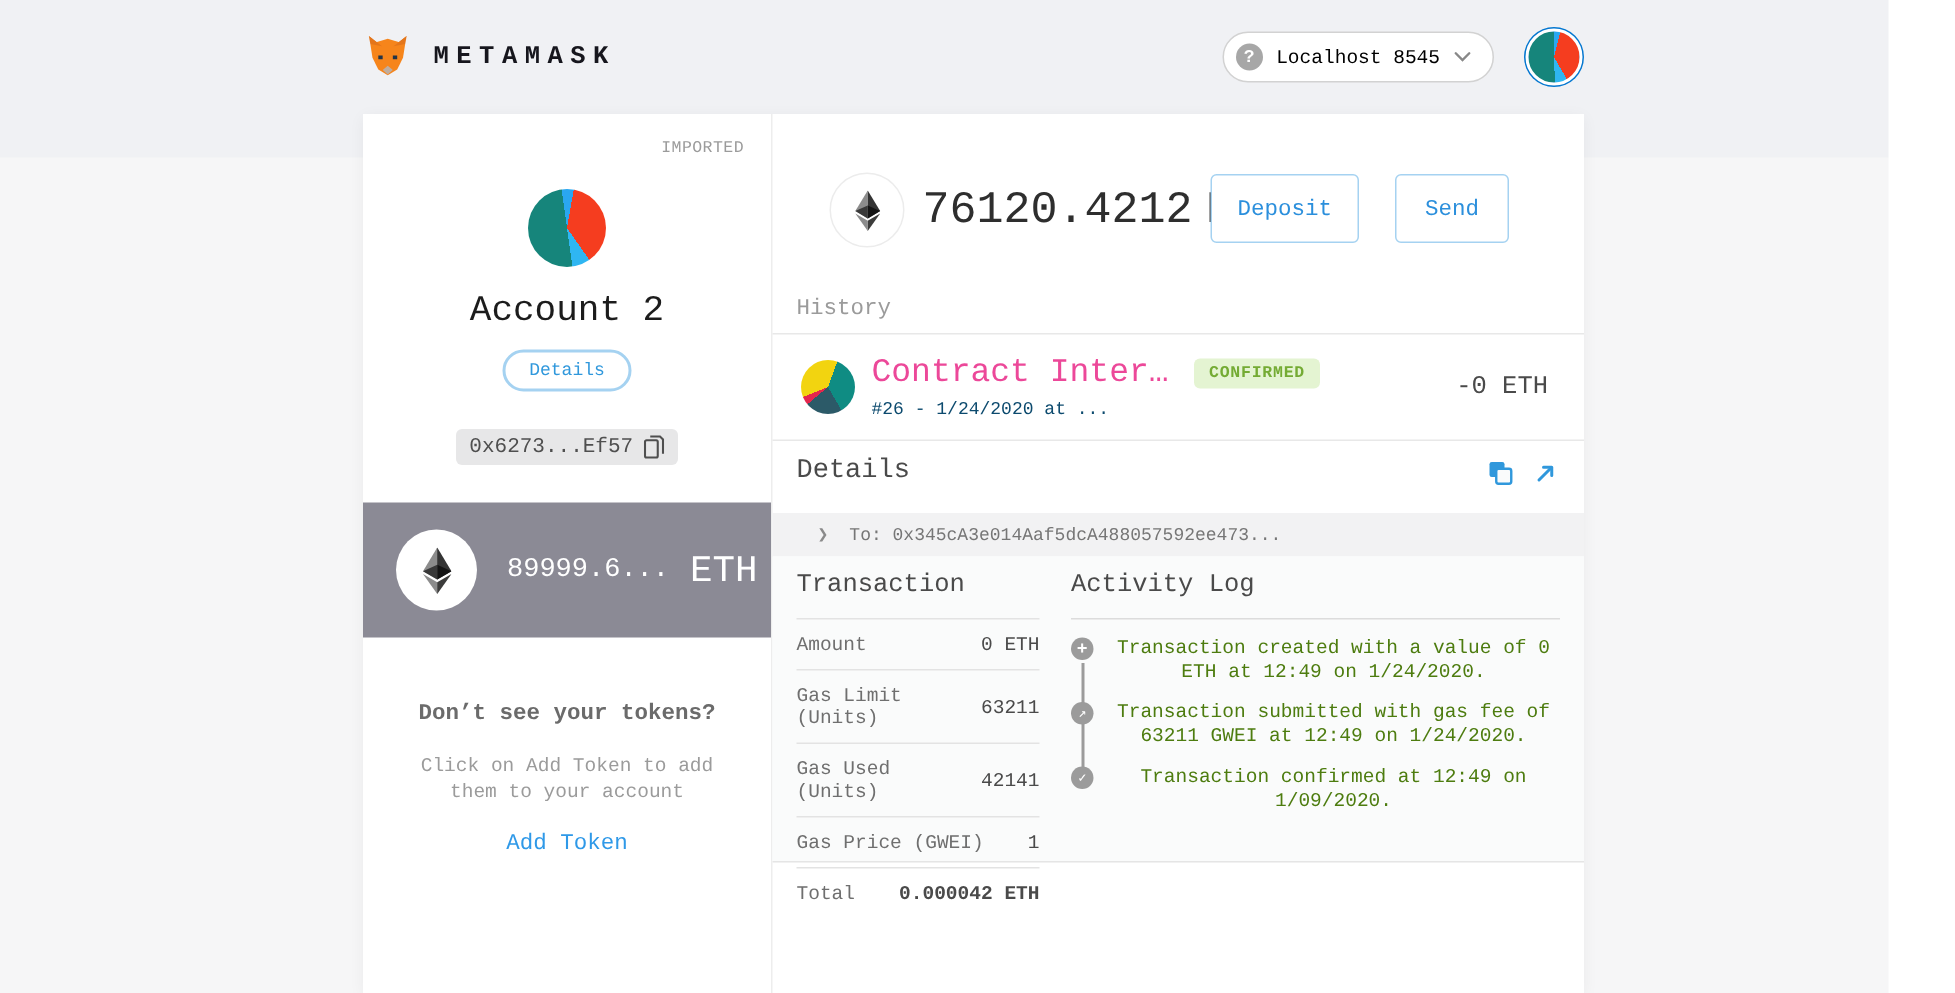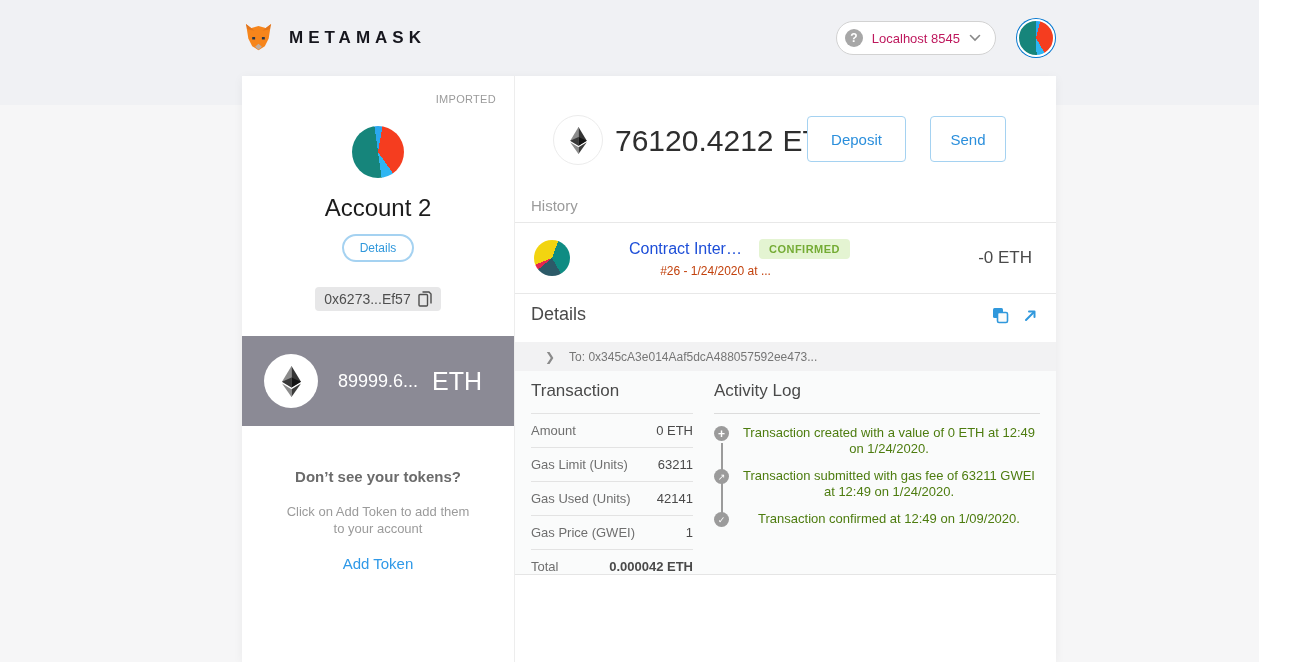--- a/index.html
+++ b/index.html
@@ -1,25 +1,25 @@
 <!DOCTYPE html>
 <html><head>
 <meta charset="utf-8">
 <style>
   html,body{margin:0;padding:0;}
   body{font-family:"Liberation Sans", sans-serif;}
-  .app{position:relative;width:1259px;height:662px;background:#f6f6f7;overflow:hidden;}
+  .app{position:relative;width:1259px;height:662px;background:#f6f6f7;overflow:hidden;font-family:Liberation Mono, monospace;}
   .header-band{position:absolute;top:0;left:0;right:0;height:105px;background:#f0f1f4;}
   .header-inner{position:absolute;top:0;left:242px;width:814px;height:76px;display:flex;align-items:center;justify-content:space-between;}
   .logo{display:flex;align-items:center;gap:14px;}
   .wordmark{font-size:17px;font-weight:700;letter-spacing:5px;color:#16161d;}
   .header-right{display:flex;align-items:center;gap:20px;}
   .network-pill{display:flex;align-items:center;gap:9px;height:32px;padding:0 14px 0 8px;background:#fff;border:1px solid #d2d2d2;border-radius:17px;cursor:pointer;}
   .q-icon{width:18px;height:18px;border-radius:50%;background:#a7a7a7;color:#fff;font-size:12px;font-weight:700;display:flex;align-items:center;justify-content:center;}
-  .network-label{font-size:13px;color:#be185d;}
+  .network-label{font-size:13px;color:#000000;}
   .avatar-ring{width:40px;height:40px;border-radius:50%;background:#0477d0;display:flex;align-items:center;justify-content:center;cursor:pointer;}
   .avatar-inner{width:34px;height:34px;border-radius:50%;border:2px solid #fff;background:conic-gradient(#2aa7f0 0deg 14deg,#f53d1f 14deg 150deg,#2fb6f2 150deg 178deg,#16857b 178deg 360deg);}
   .panel{position:absolute;top:76px;left:242px;width:814px;bottom:0;background:#fff;box-shadow:0 2px 10px rgba(0,0,0,0.05);display:flex;}
   
   .sidebar{width:272px;border-right:1px solid #ededed;position:relative;text-align:center;flex-shrink:0;}
   .imported{position:absolute;top:17px;right:18px;font-size:11px;color:#9b9b9b;letter-spacing:.3px;}
   .account-avatar{width:52px;height:52px;border-radius:50%;margin:50px auto 0;background:conic-gradient(#2aa7f0 0deg 10deg,#f53d1f 10deg 145deg,#2fb6f2 145deg 172deg,#16857b 172deg 352deg,#2aa7f0 352deg 360deg);}
   .account-name{margin:16px 0 0;font-size:24px;font-weight:400;color:#1c1c1c;}
   .details-btn{margin-top:12px;padding:5px 16px;background:#fff;border:2px solid #a5d2f1;border-radius:15px;color:#3098dc;font-size:12px;cursor:pointer;font-family:inherit;}
   .address-chip{display:inline-flex;align-items:center;gap:7px;margin-top:25px;background:#e7e7e8;border-radius:4px;padding:4px 9px;color:#4f4f4f;font-size:14px;cursor:pointer;}
@@ -38,23 +38,23 @@
   .balance-lg .unit{margin-left:9px;}
   .btn{position:absolute;top:40px;height:46px;background:#fff;border:1px solid #a5d2f1;border-radius:4px;color:#2b8fdc;font-size:15px;cursor:pointer;font-family:inherit;}
   .btn-deposit{right:150px;width:99px;}
   .btn-send{right:50px;width:76px;}
   .history-tab{position:absolute;left:16px;top:121px;font-size:15px;color:#9b9b9b;cursor:pointer;}
   .history-line{position:absolute;left:0;right:0;top:146px;border-bottom:1px solid #e8e8e8;}
   .tx-row{position:absolute;left:0;right:0;top:147px;height:71px;display:flex;align-items:center;padding:0 24px 0 19px;border-bottom:1px solid #e8e8e8;box-sizing:border-box;cursor:pointer;}
   .tx-avatar{width:36px;height:36px;border-radius:50%;flex-shrink:0;background:conic-gradient(#f2d410 0deg 20deg,#0f8c83 20deg 150deg,#2c5a68 150deg 230deg,#e4264d 230deg 248deg,#f2d410 248deg 360deg);}
   .tx-mid{margin-left:11px;}
   .tx-top{display:flex;align-items:center;}
-  .tx-title{font-size:16px;color:#1d4ed8;margin-left:48px;}
+  .tx-title{font-size:22px;color:#ec4899;}
   .tx-badge{margin-left:17px;background:#e4f4d2;color:#74ab34;font-size:11px;font-weight:600;letter-spacing:.5px;border-radius:4px;padding:4px 10px;}
-  .tx-sub{margin-top:5px;font-size:12px;color:#c2410c;text-align:center;}
+  .tx-sub{margin-top:5px;font-size:12px;color:#0c4a6e;}
   .tx-amount{margin-left:auto;font-size:17px;color:#4a4a4a;}
   .details-head{position:absolute;left:16px;top:228px;font-size:18px;color:#4a4a4a;}
   .d-icons{position:absolute;top:230px;right:17px;display:flex;gap:12px;}
   .d-icon{width:18px;height:18px;cursor:pointer;display:flex;align-items:center;justify-content:center;}
   .fromto{position:absolute;left:0;right:0;top:266px;height:29px;background:#f2f2f3;display:flex;align-items:center;padding:0 16px;box-sizing:border-box;font-size:12px;color:#767676;}
   .ft-chevron{margin:0 14px;color:#8a8a8a;font-size:12px;}
   .details-body{position:absolute;left:0;right:0;top:295px;height:203px;background:#fafbfb;border-bottom:1px solid #e5e5e5;}
   .tx-table{position:absolute;left:16px;top:6px;width:162px;}
   .sec-head{font-size:17px;color:#4a4a4a;margin:0;padding:4px 0 12px;font-weight:400;}
   .t-row{display:flex;justify-content:space-between;align-items:center;padding:9px 0;border-top:1px solid #e3e3e3;font-size:13px;}

